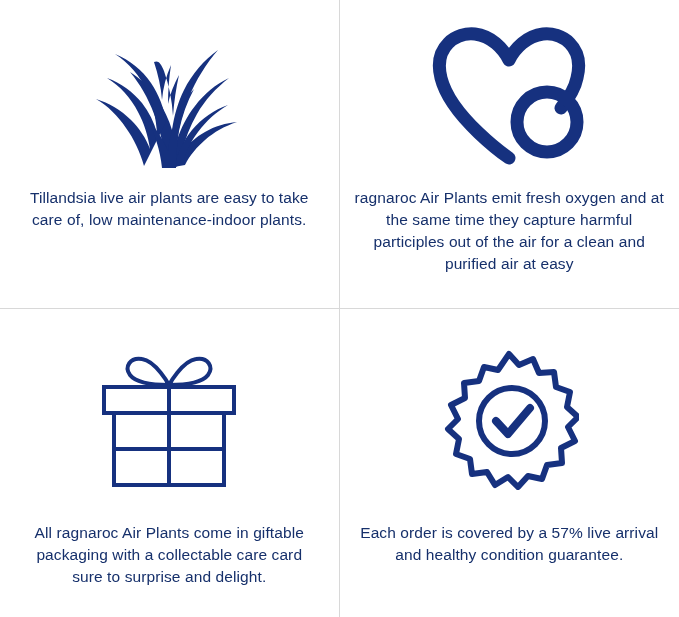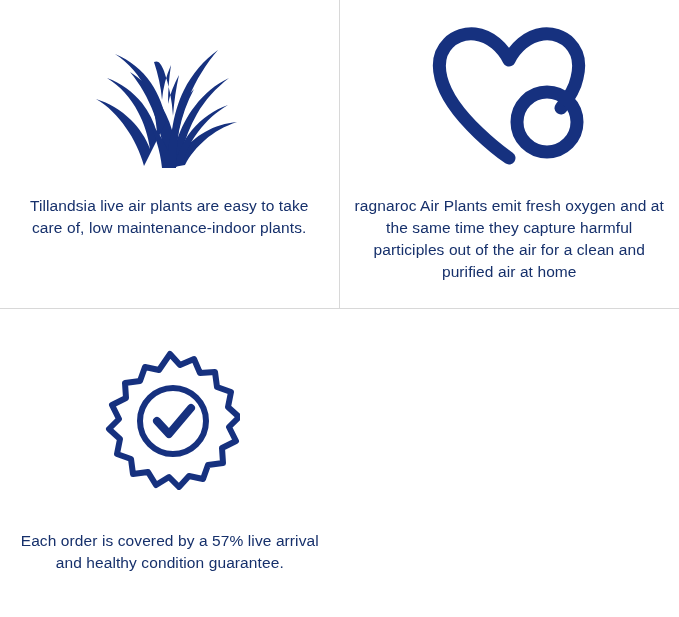--- a/index.html
+++ b/index.html
@@ -47,21 +47,21 @@
   .cell-r2 .icon-wrap {
     height: 195px;
   }
   .caption {
     text-align: center;
     font-size: 15.5px;
     line-height: 1.42;
     color: #16306b;
     letter-spacing: 0.1px;
     max-width: 320px;
-    margin: 12px auto;
+    margin: 4px auto;
   }
   .cell-2 .caption { max-width: 318px; }
   .cell-1 .caption { max-width: 312px; }
   .cell-3 .caption { max-width: 300px; }
   .cell-4 .caption { max-width: 312px; }
   .cell-1 .icon-wrap { padding-top: 8px; }
   .cell-2 .icon-wrap { padding-top: 8px; }
   .cell-3 .icon-wrap { padding-top: 14px; }
   .cell-4 .icon-wrap { padding-top: 14px; }
   svg { display: block; }
@@ -87,23 +87,36 @@
   </div>
 
   <div class="cell cell-2 cell-r1 top">
     <div class="icon-wrap">
       <svg width="160" height="140" viewBox="0 0 160 140" fill="none">
         <path d="M80 132 C80 132 22 92 12 52 C4 20 28 6 46 8 C62 10 74 22 80 34 C86 22 98 10 114 8 C132 6 156 20 148 52 C146 62 140 72 132 82" stroke="#16317f" stroke-width="13" stroke-linecap="round" stroke-linejoin="round" fill="none"></path>
         <circle cx="118" cy="96" r="30" fill="none" stroke="#16317f" stroke-width="13"></circle>
         <path d="M118 84 L118 108 M106 96 L130 96" stroke="#ffffff" stroke-width="9" stroke-linecap="round"></path>
       </svg>
     </div>
-    <div class="caption">ragnaroc Air Plants emit fresh oxygen and at the same time they capture harmful participles out of the air for a clean and purified air at home</div>
+    <div class="caption">ragnaroc Air Plants emit fresh oxygen and at the same time they capture harmful participles out of the air for a clean and purified air at easy</div>
   </div>
 
+  <div class="cell cell-3 cell-r2 left">
+    <div class="icon-wrap">
+      <svg width="170" height="150" viewBox="0 0 170 150" fill="none" stroke="#16317f" stroke-width="4">
+        <path d="M85 40 C85 40 72 16 58 14 C46 12 40 22 46 30 C53 39 74 40 85 40 Z" fill="none"></path>
+        <path d="M85 40 C85 40 98 16 112 14 C124 12 130 22 124 30 C117 39 96 40 85 40 Z" fill="none"></path>
+        <rect x="20" y="42" width="130" height="26" fill="none"></rect>
+        <rect x="30" y="68" width="110" height="72" fill="none"></rect>
+        <path d="M85 42 L85 140" fill="none"></path>
+        <path d="M30 104 L140 104" fill="none"></path>
+      </svg>
+    </div>
+    <div class="caption">All ragnaroc Air Plants come in giftable packaging with a collectable care card sure to surprise and delight.</div>
+  </div>
 
   <div class="cell cell-4 cell-r2">
     <div class="icon-wrap">
       <svg width="140" height="140" viewBox="0 0 140 140" fill="none">
         <path d="M70 4 L80 15 L94 9 L100 23 L115 22 L117 37 L131 42 L128 57 L139 67 L129 77 L136 91 L122 98 L123 113 L108 115 L103 129 L89 126 L79 137 L69 127 L56 135 L48 122 L33 124 L31 109 L17 104 L20 89 L9 79 L19 69 L12 55 L26 48 L25 33 L40 31 L45 17 L59 20 Z" fill="none" stroke="#16317f" stroke-width="6" stroke-linejoin="round"></path>
         <circle cx="73" cy="71" r="33" fill="none" stroke="#16317f" stroke-width="6"></circle>
         <path d="M57 71 L69 84 L91 58" fill="none" stroke="#16317f" stroke-width="8" stroke-linecap="round" stroke-linejoin="round"></path>
       </svg>
     </div>
     <div class="caption">Each order is covered by a 57% live arrival and healthy condition guarantee.</div>

